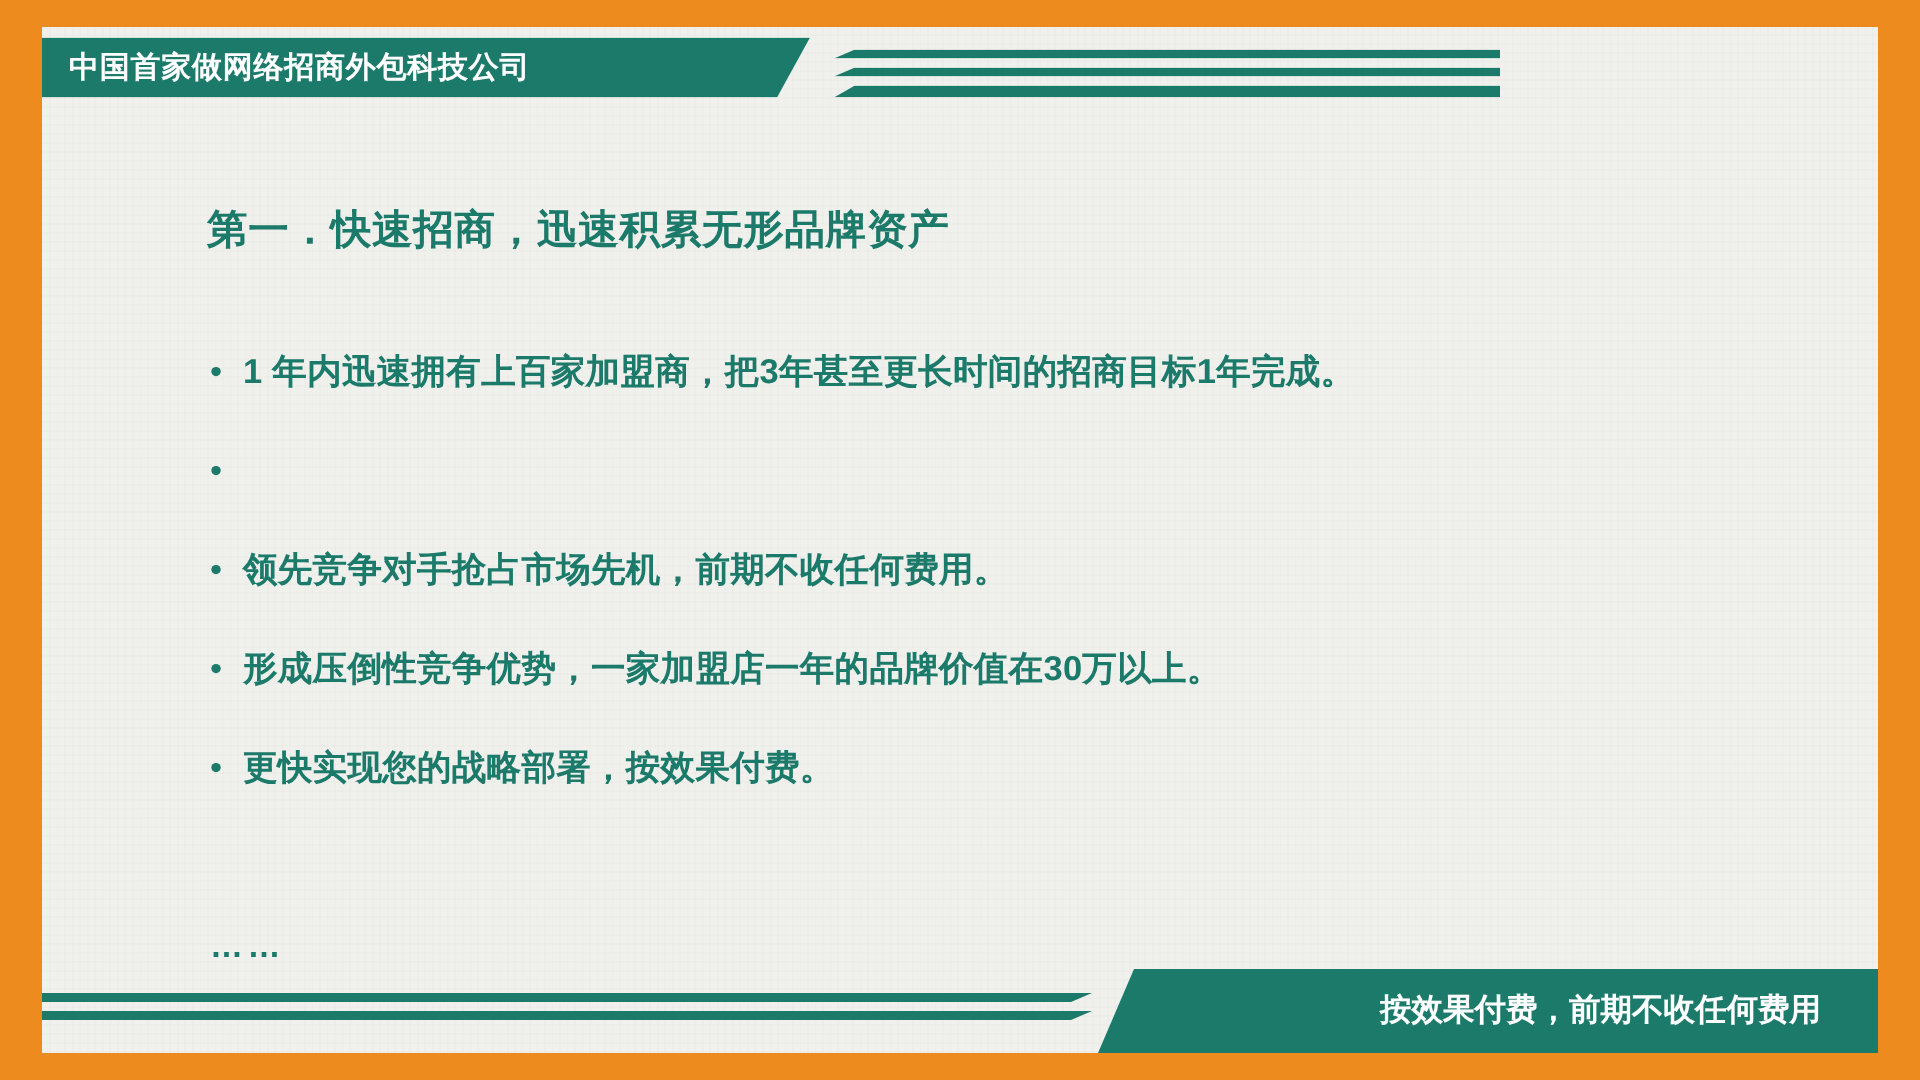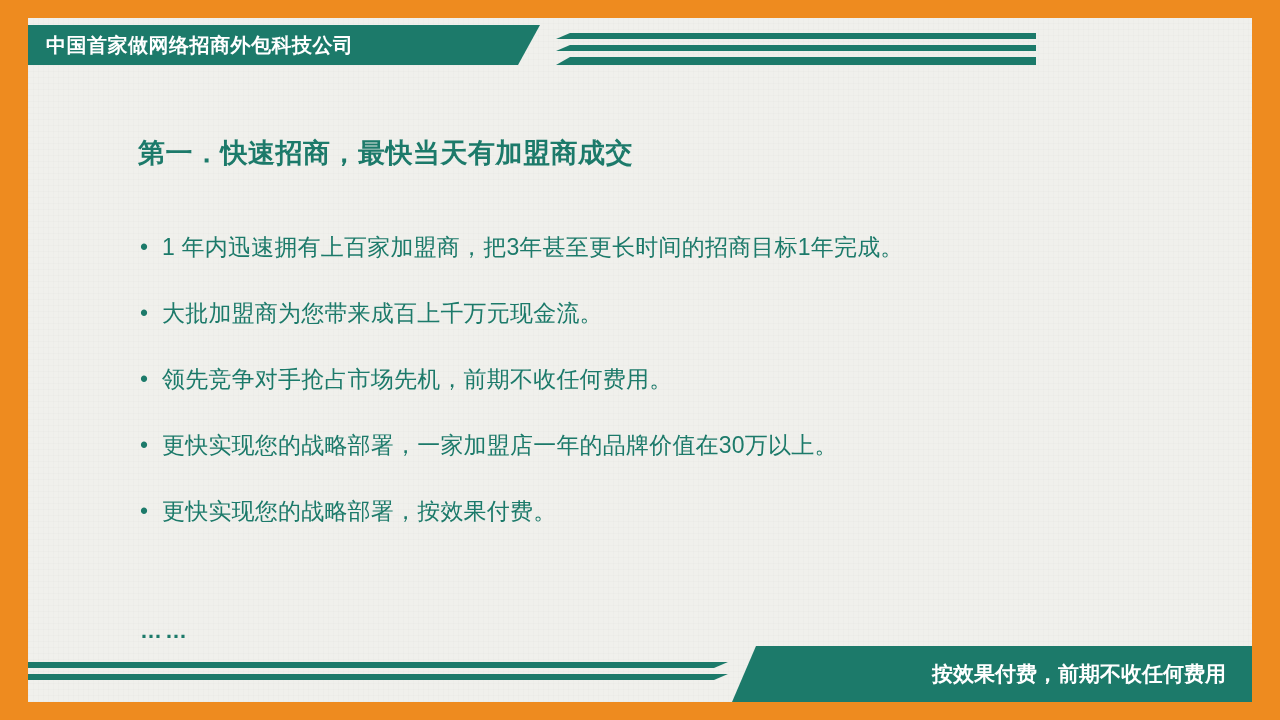--- a/index.html
+++ b/index.html
@@ -35,21 +35,20 @@
   }
 
   
   .header-band {
     position: absolute;
     left: 28px;
     top: 25px;
     width: 972px;
     height: 40px;
     overflow: hidden;
-    padding-left: 36px;
   }
   .header-green {
     position: absolute;
     left: 0;
     top: 0;
     height: 40px;
     width: 512px;
     background: #1C7A6A;
     clip-path: polygon(0 0, 100% 0, calc(100% - 22px) 100%, 0 100%);
   }
@@ -119,20 +118,21 @@
   }
   .bullet .dot {
     width: 22px;
     flex: 0 0 22px;
     color: #1C7A6A;
     font-size: 23px;
     line-height: 30px;
   }
   .bullet .txt {
     letter-spacing: 0.2px;
+    font-weight: bold;
   }
 
   .ellipsis {
     position: absolute;
     left: 140px;
     top: 618px;
     color: #1C7A6A;
     font-size: 22px;
     font-weight: bold;
     letter-spacing: 3px;
@@ -151,21 +151,21 @@
     position: absolute;
     right: 0;
     top: 0;
     height: 56px;
     width: 520px;
     background: #1C7A6A;
     clip-path: polygon(24px 0, 100% 0, 100% 100%, 0 100%);
   }
   .footer-text {
     position: absolute;
-    right: 26px;
+    right: 38px;
     top: 0;
     height: 56px;
     line-height: 56px;
     color: #FFFFFF;
     font-size: 21px;
     font-weight: bold;
     white-space: nowrap;
   }
   .footer-stripe {
     position: absolute;
@@ -192,38 +192,37 @@
   <div class="paper"></div>
 
   <div class="header-band">
     <div class="header-green"></div>
     <div class="header-title">中国首家做网络招商外包科技公司</div>
     <div class="header-stripe hs1"></div>
     <div class="header-stripe hs2"></div>
     <div class="header-stripe hs3"></div>
   </div>
 
-  <div class="title">第一．快速招商，最快当天有加盟商成交</div>
+  <div class="title">第一．快速招商，迅速积累无形品牌资产</div>
 
   <div class="bullets">
     <div class="bullet">
       <span class="dot">•</span>
       <span class="txt"> 1 年内迅速拥有上百家加盟商，把3年甚至更长时间的招商目标1年完成。</span>
     </div>
     <div class="bullet">
       <span class="dot">•</span>
-      <span class="txt">大批加盟商为您带来成百上千万元现金流。</span>
     </div>
     <div class="bullet">
       <span class="dot">•</span>
       <span class="txt">领先竞争对手抢占市场先机，前期不收任何费用。</span>
     </div>
     <div class="bullet">
       <span class="dot">•</span>
-      <span class="txt">更快实现您的战略部署，一家加盟店一年的品牌价值在30万以上。</span>
+      <span class="txt">形成压倒性竞争优势，一家加盟店一年的品牌价值在30万以上。</span>
     </div>
     <div class="bullet">
       <span class="dot">•</span>
       <span class="txt">更快实现您的战略部署，按效果付费。</span>
     </div>
   </div>
 
   <div class="ellipsis">……</div>
 
   <div class="footer-band">

